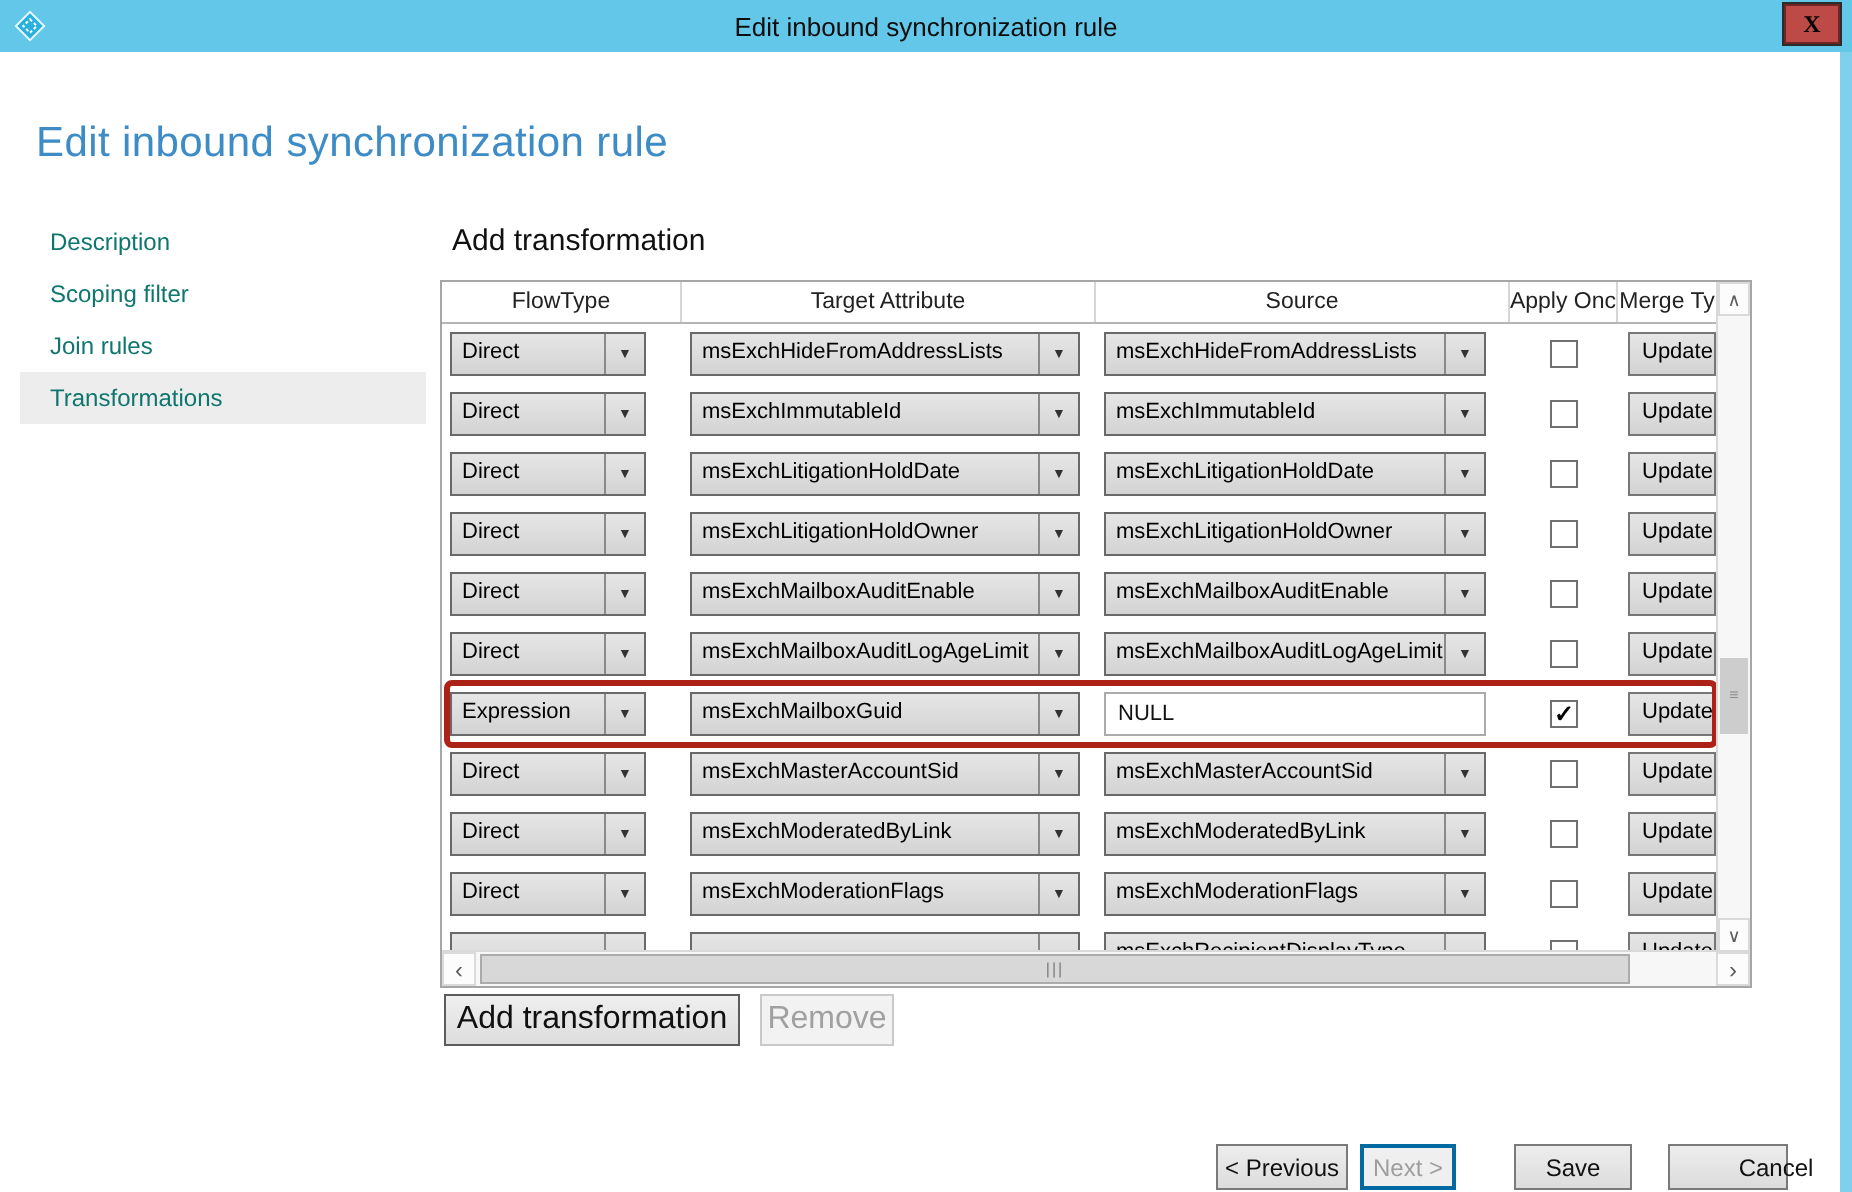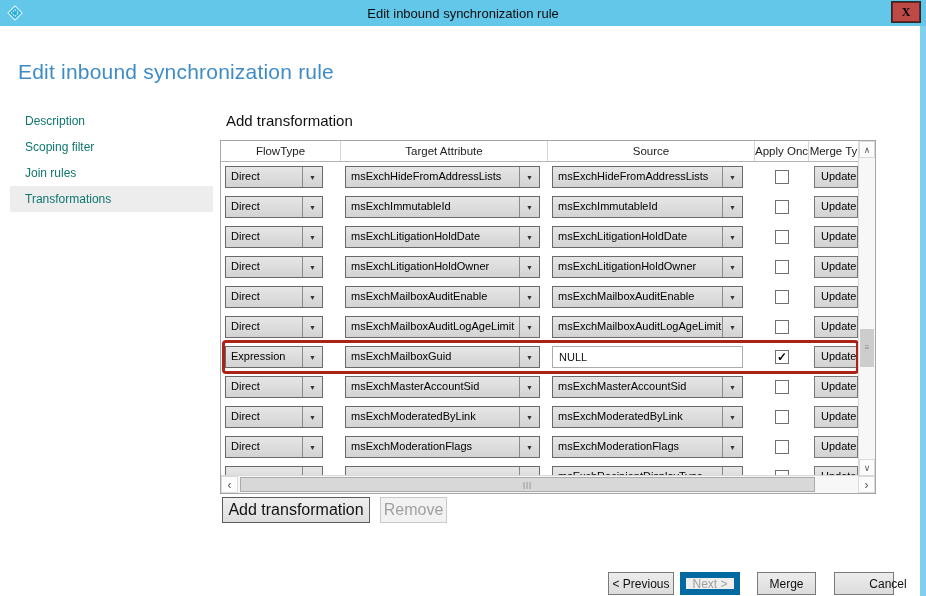--- a/index.html
+++ b/index.html
@@ -69,21 +69,21 @@
   .h-grip { font-size:8px; color:#7d7d7d; letter-spacing:1px; }
 
   
   .btn { position:absolute; display:flex; align-items:center; justify-content:center; font-size:16px; color:#111; background:linear-gradient(#EFEFEF,#DDDDDD); border:1px solid #5C5C5C; cursor:pointer; }
   .btn-add { left:222px; top:497px; width:148px; height:26px; }
   .btn-remove { left:380px; top:497px; width:67px; height:26px; background:#F2F2F2; border:1px solid #C9C9C9; color:#A0A0A0; cursor:default; }
 
   
   .fbtn { position:absolute; top:572px; height:23px; display:flex; align-items:center; justify-content:center; font-size:12px; color:#111; background:linear-gradient(#EDEDED,#DCDCDC); border:1px solid #7A7A7A; cursor:pointer; }
   .fbtn-prev { left:608px; width:66px; }
-  .fbtn-next { left:680px; width:60px; background:#EFEFEF; border:6px solid #0369a1; color:#9E9E9E; cursor:default; }
+  .fbtn-next { left:680px; width:48px; background:#EFEFEF; border:2px solid #0369a1; color:#9E9E9E; cursor:default; }
   .fbtn-save { left:757px; width:59px; }
   .fbtn-cancel { left:834px; width:60px;padding-left:48px; }
 </style>
 </head>
 <body>
 
 <div class="window">
 
   <div class="titlebar">
     <span class="app-icon">
@@ -417,16 +417,16 @@
       </div>
       <div class="h-right">›</div>
     </div>
   </div>
 
   <div class="btn btn-add">Add transformation</div>
   <div class="btn btn-remove">Remove</div>
 
   <div class="fbtn fbtn-prev">&lt; Previous</div>
   <div class="fbtn fbtn-next">Next &gt;</div>
-  <div class="fbtn fbtn-save">Merge</div>
+  <div class="fbtn fbtn-save">Save</div>
   <div class="fbtn fbtn-cancel">Cancel</div>
 
 </div>
 
 </body></html>

